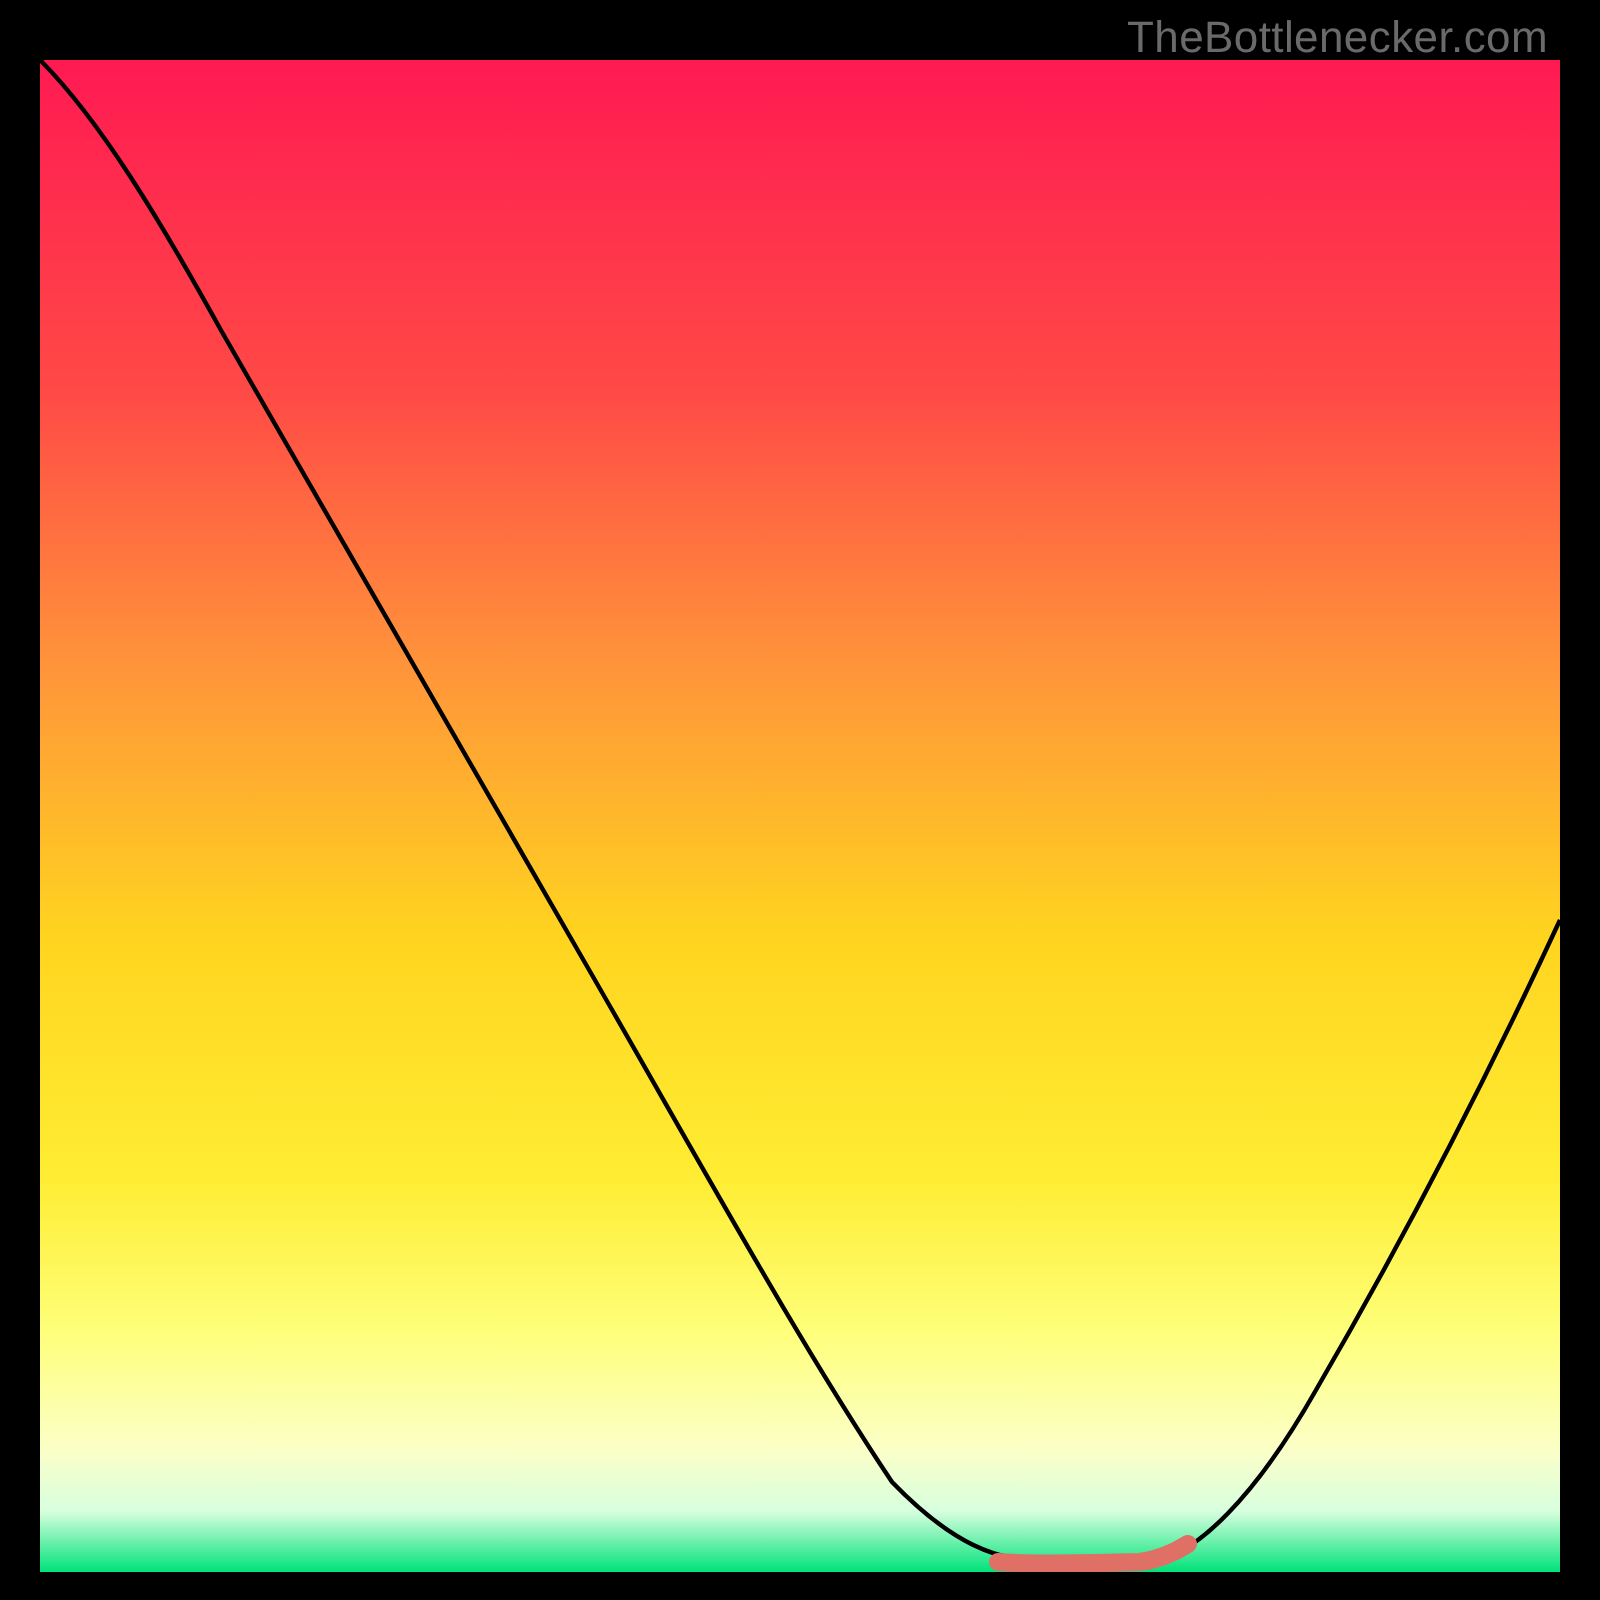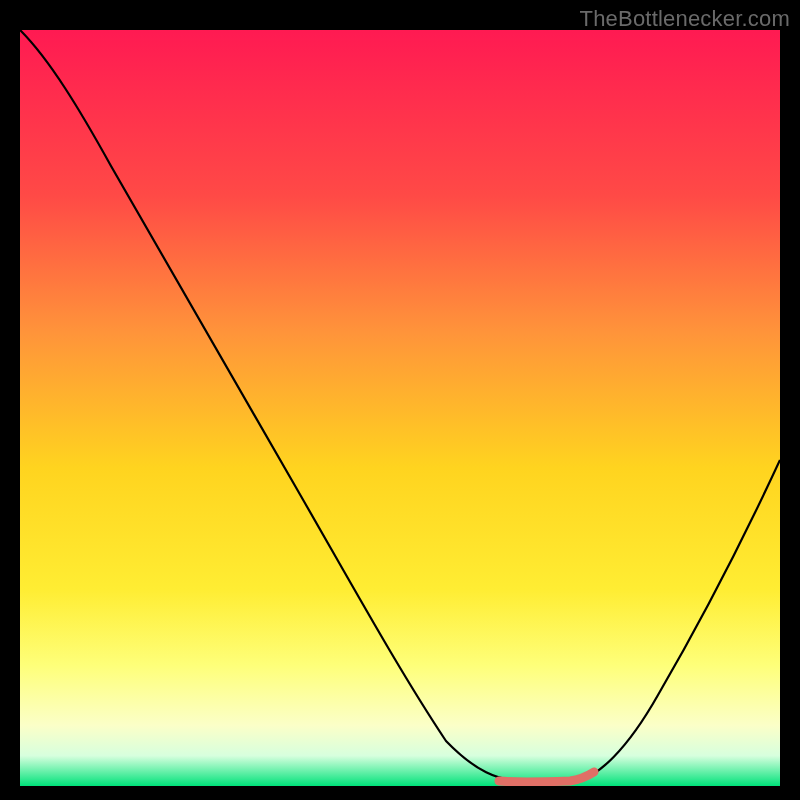--- a/index.html
+++ b/index.html
@@ -12,21 +12,21 @@
   }
   .container {
     position: relative;
     width: 800px;
     height: 800px;
     background: #000;
   }
   .watermark {
     position: absolute;
     top: 6px;
-    right: 10px;
+    right: 26px;
     color: #6a6a6a;
     font-size: 22px;
     font-weight: 500;
     letter-spacing: 0.2px;
     z-index: 10;
   }
   .plot-area {
     position: absolute;
     left: 20px;
     top: 30px;

